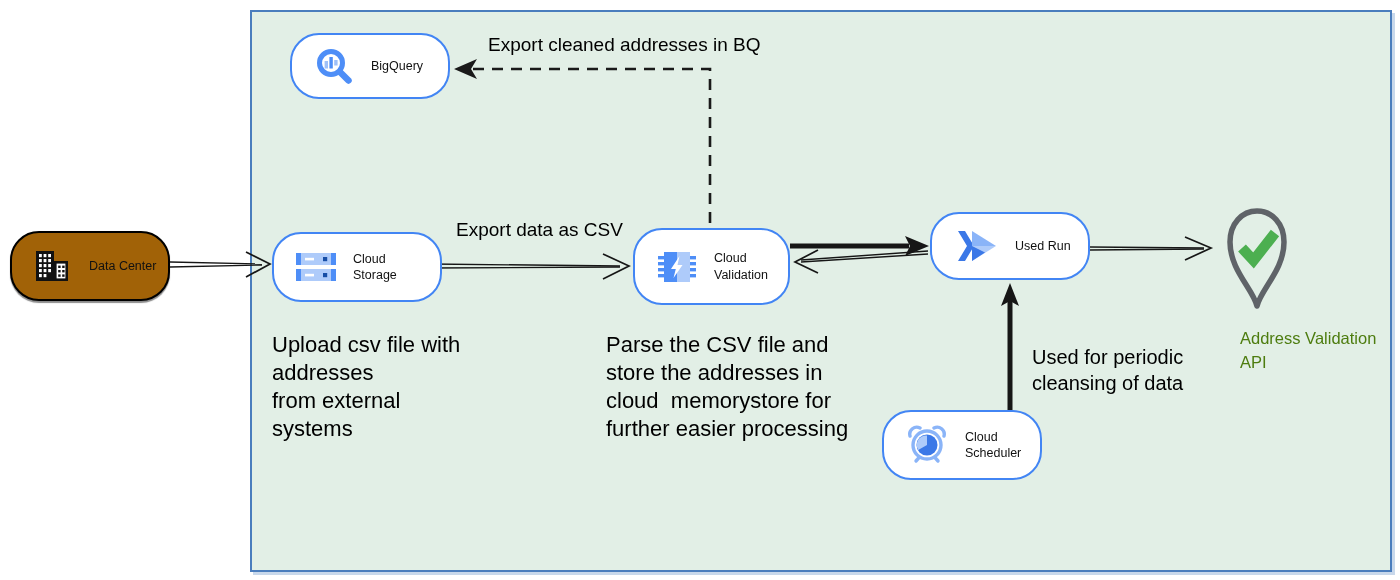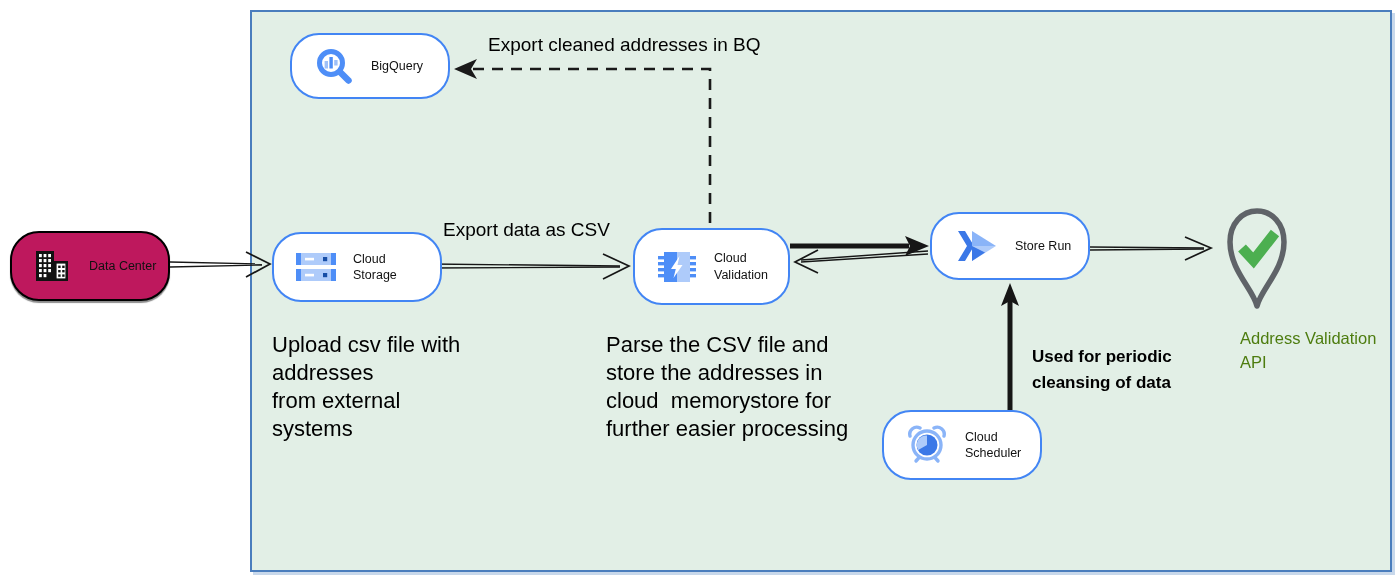--- a/index.html
+++ b/index.html
@@ -11,26 +11,26 @@
     position:absolute; left:250px; top:10px; width:1142px; height:562px;
     background:#e2efe6; border:2px solid #4a7dbd; box-sizing:border-box;
     box-shadow:3px 3px 0 rgba(74,125,189,0.30); z-index:0;
   }
   .arrows { position:absolute; left:0; top:0; z-index:2; pointer-events:none; }
   .node {
     position:absolute; display:flex; align-items:center; gap:17px;
     padding:0 8px 0 22px; box-sizing:border-box; border-radius:29px; z-index:3;
   }
   .service { background:#ffffff; border:2px solid #4285f4; }
-  .datacenter { background:#be185d; border:2.5px solid #000000; box-shadow:0 1.5px 1px rgba(0,0,0,0.45); }
+  .datacenter { background:#a16207; border:2.5px solid #000000; box-shadow:0 1.5px 1px rgba(0,0,0,0.45); }
   .nlabel { font-size:12.5px; color:#111; line-height:1.3; }
   .icon { display:flex; align-items:center; justify-content:center; flex:0 0 auto; }
   .elabel { position:absolute; font-size:19px; color:#000; z-index:3; white-space:pre; }
   .note { position:absolute; font-size:22px; color:#000; line-height:28px; white-space:pre-wrap; z-index:3; }
-  .note-sm { position:absolute; font-size:17px; color:#000; line-height:26px; white-space:pre-wrap; z-index:3;font-weight:bold; }
+  .note-sm { position:absolute; font-size:20px; color:#000; line-height:26px; white-space:pre-wrap; z-index:3; }
   .av-label { position:absolute; left:1240px; top:326px; width:148px; font-size:16.5px; line-height:24px; color:#4d7c0f; z-index:3; }
   .pin { position:absolute; left:1220px; top:204px; z-index:3; }
 </style>
 </head>
 <body>
 
 <div class="boundary"></div>
 
 <svg class="arrows" width="1400" height="580" viewBox="0 0 1400 580">
 
@@ -163,21 +163,21 @@
 
 <div class="node service" style="left:930px;top:212px;width:160px;height:68px">
   <span class="icon">
     <svg width="44" height="34" viewBox="0 0 44 34">
       <polygon points="4,2 11,2 20,17 11,32 4,32 13,17" fill="#3b78e7"></polygon>
       <polygon points="18,2 42,17 18,17" fill="#8ab4f8"></polygon>
       <polygon points="18,17 42,17 18,32" fill="#aecbfa"></polygon>
       <polygon points="18,17 31,23.5 18,32" fill="#3b78e7"></polygon>
     </svg>
   </span>
-  <span class="nlabel">Store Run</span>
+  <span class="nlabel">Used Run</span>
 </div>
 
 <div class="node service" style="left:882px;top:410px;width:160px;height:70px">
   <span class="icon">
     <svg width="42" height="42" viewBox="0 0 42 42">
       <path d="M4,12 A7,7 0 0 1 14,4" stroke="#8ab4f8" stroke-width="3.4" fill="none" stroke-linecap="round"></path>
       <path d="M38,12 A7,7 0 0 0 28,4" stroke="#8ab4f8" stroke-width="3.4" fill="none" stroke-linecap="round"></path>
       <path d="M10,37 L14,32.5" stroke="#8ab4f8" stroke-width="3.4" stroke-linecap="round"></path>
       <path d="M32,37 L28,32.5" stroke="#8ab4f8" stroke-width="3.4" stroke-linecap="round"></path>
       <circle cx="21" cy="21" r="14" fill="#ffffff" stroke="#8ab4f8" stroke-width="3.4"></circle>
@@ -190,21 +190,21 @@
 
 <div class="pin">
   <svg width="74" height="108" viewBox="0 0 74 108">
     <path d="M37,102 C33,85 10,66 10,38 C10,19.5 22,7 37,7 C52,7 64,19.5 64,38 C64,66 41,85 37,102 Z" fill="none" stroke="#5f6368" stroke-width="5.5" stroke-linejoin="round"></path>
     <polyline points="22,44 33.5,56.5 55,29" fill="none" stroke="#4caf50" stroke-width="10.5" stroke-linecap="butt" stroke-linejoin="miter"></polyline>
   </svg>
 </div>
 <div class="av-label">Address Validation API</div>
 
 <div class="elabel" style="left:488px;top:34px">Export cleaned addresses in BQ</div>
-<div class="elabel" style="left:443px;top:219px">Export data as CSV</div>
+<div class="elabel" style="left:456px;top:219px">Export data as CSV</div>
 <div class="note-sm" style="left:1032px;top:344px">Used for periodic
 cleansing of data</div>
 <div class="note" style="left:272px;top:331px">Upload csv file with
 addresses
 from external
 systems</div>
 <div class="note" style="left:606px;top:331px">Parse the CSV file and
 store the addresses in
 cloud  memorystore for
 further easier processing</div>

